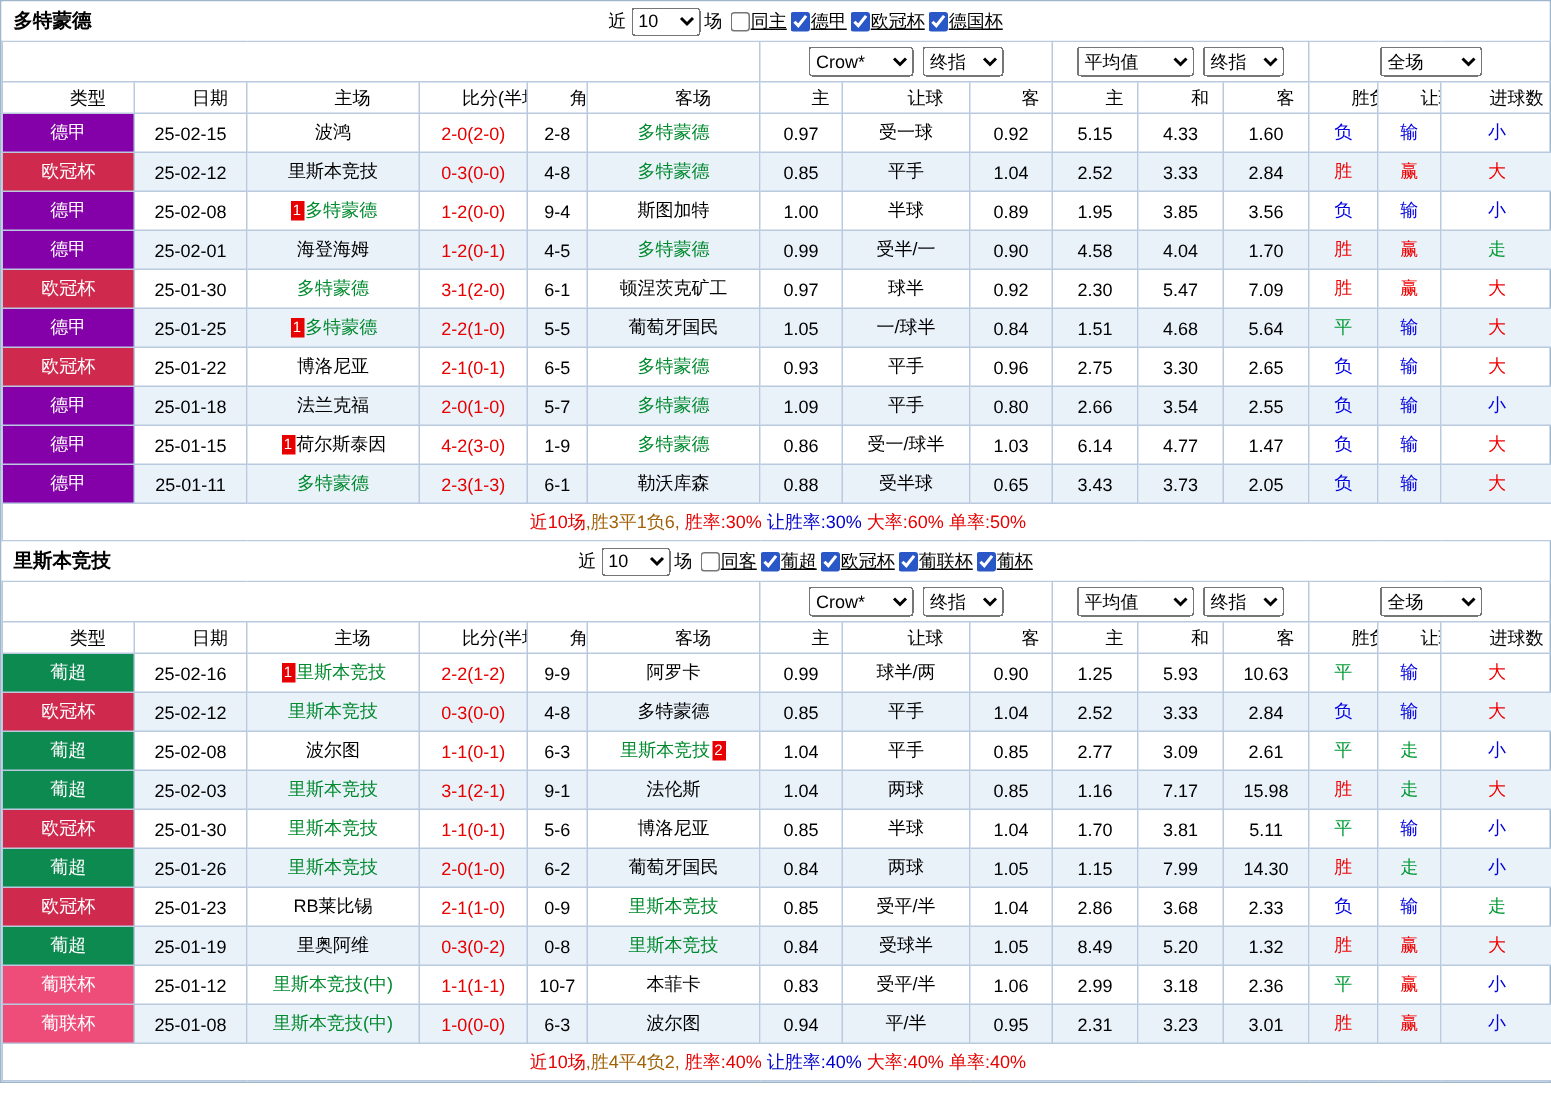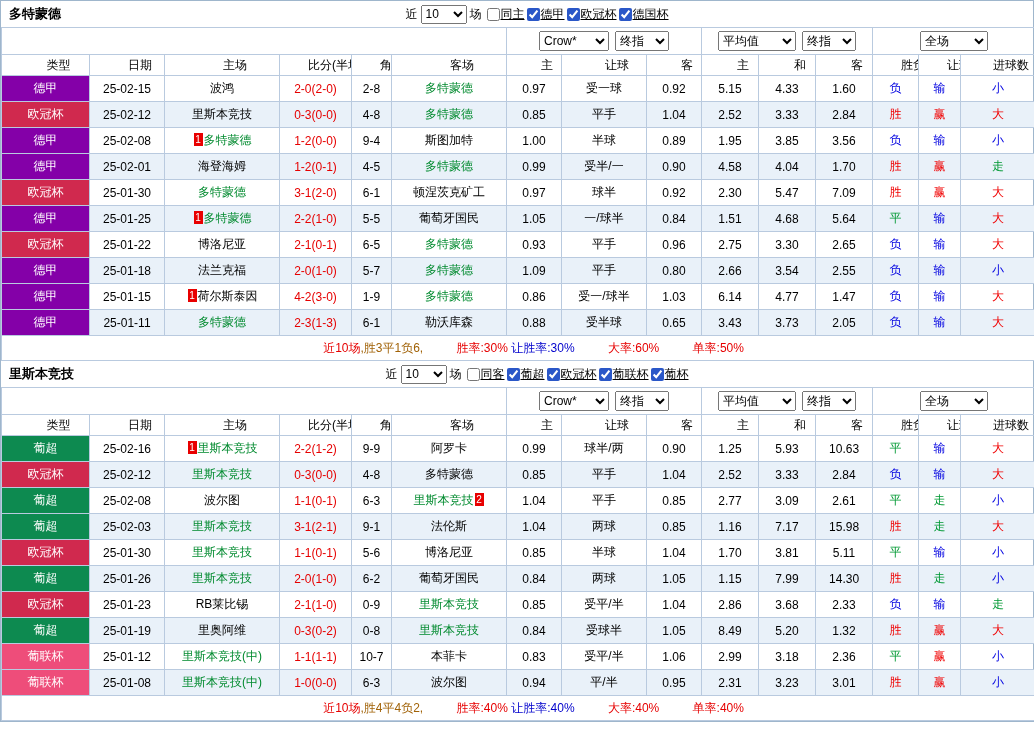--- a/index.html
+++ b/index.html
@@ -34,21 +34,21 @@
   .sel-scope { width: 68px; }
   tbody tr:nth-child(even) { background: #e9f1f9; }
   .cell-league { color: #fff; }
   .cell-score { color: #e60000; }
   .tracked { color: #008a2e; }
   .badge { display: inline-block; background: #e80000; color: #fff; font-size: 10px; line-height: 13px; height: 13px; min-width: 9px; padding: 0 1px; margin: 0 1px; vertical-align: 1px; }
   .res-w { color: #f00000; }
   .res-d { color: #009933; }
   .res-l { color: #0000e0; }
   tfoot td { height: 25px; background: #fff; }
-  .sum-red { color: #e60000; margin-left: 30px; }
+  .sum-red { color: #e60000; }
   .sum-blue { color: #0000cc; }
   .sum-black { color: #a16207; }
 </style>
 </head>
 <body>
 
 <div class="page">
   <div id="sections">
   <div class="section">
     <div class="sec-header">

